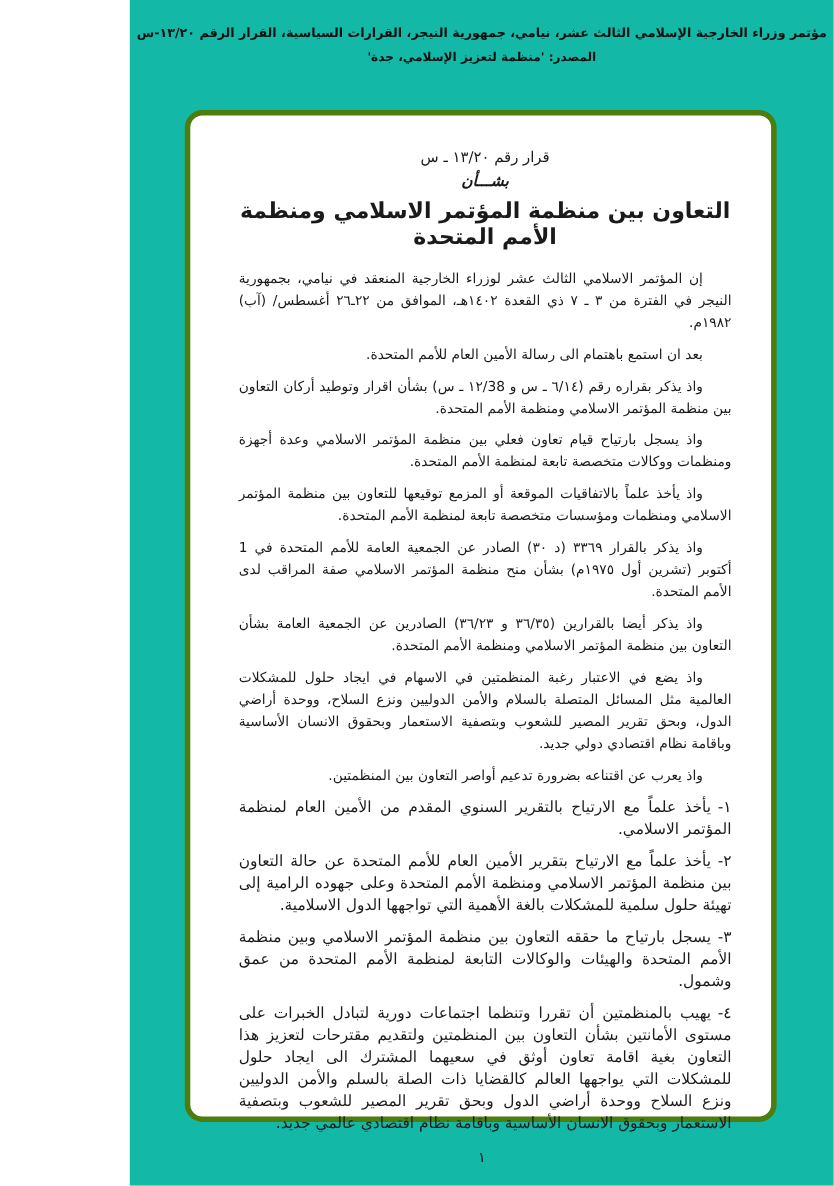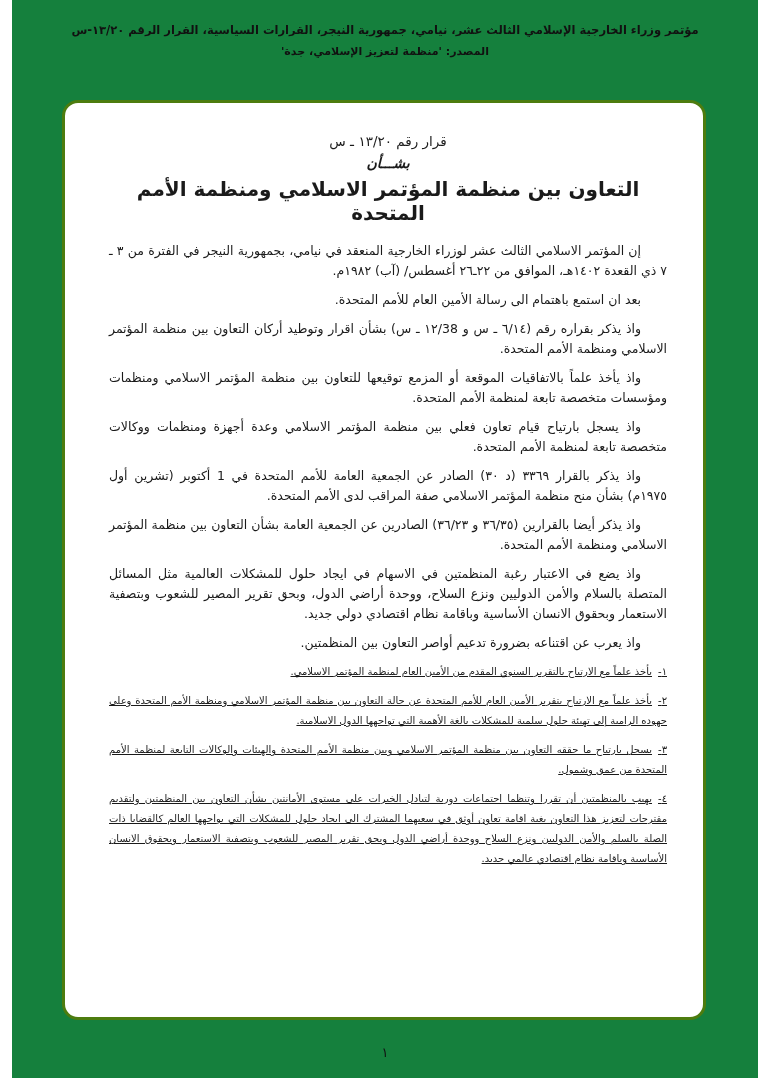--- a/index.html
+++ b/index.html
@@ -3,23 +3,23 @@
 <meta charset="utf-8">
 <style>
   html, body {
     margin: 0;
     padding: 0;
     background: #ffffff;
     font-family: "DejaVu Sans", sans-serif;
   }
   .page {
     position: relative;
-    width: 746px;
+    width: 640px;
     height: 1078px;
-    background: #15803d;
+    background: #14b8a6;
     overflow: hidden;
     direction: rtl;
     color: #1a1a1a;
   }
   .doc-header {
     padding-top: 20px;
     text-align: center;
     font-weight: 700;
     font-size: 11.5px;
     line-height: 1.9;
@@ -27,21 +27,21 @@
   }
   .doc-header .hline2 {
     font-size: 11px;
   }
   .green-box {
     position: absolute;
     top: 100px;
     left: 50px;
     right: 52px;
     bottom: 58px;
-    border: 3px solid #4d7c0f;
+    border: 5px solid #4d7c0f;
     border-radius: 16px;
     background: #ffffff;
   }
   .content {
     position: absolute;
     top: 30px;
     right: 36px;
     left: 44px;
     bottom: 10px;
     font-size: 13px;
@@ -69,22 +69,21 @@
     text-align: justify;
     text-indent: 26px;
     line-height: 20px;
     font-size: 12.5px;
   }
   .items p.item {
     margin: 0 0 9px 0;
     text-align: justify;
     text-indent: 0;
     line-height: 20px;
-    font-size: 10px;
-    text-decoration: underline;
+    font-size: 14px;
   }
   .items .num {
     margin-left: 6px;
   }
   .page-footer {
     position: absolute;
     bottom: 18px;
     left: 0;
     right: 0;
     text-align: center;
@@ -112,23 +111,23 @@
       </div>
 
       <div class="body-text">
 
           <p class="para">إن المؤتمر الاسلامي الثالث عشر لوزراء الخارجية المنعقد في نيامي، بجمهورية النيجر في الفترة من ٣ ـ ٧ ذي القعدة ١٤٠٢هـ، الموافق من ٢٢ـ٢٦ أغسطس/ (آب) ١٩٨٢م.</p>
 
           <p class="para">بعد ان استمع باهتمام الى رسالة الأمين العام للأمم المتحدة.</p>
 
           <p class="para">واذ يذكر بقراره رقم (٦/١٤ ـ س و ١٢/38 ـ س) بشأن اقرار وتوطيد أركان التعاون بين منظمة المؤتمر الاسلامي ومنظمة الأمم المتحدة.</p>
 
+          <p class="para">واذ يسجل بارتياح قيام تعاون فعلي بين منظمة المؤتمر الاسلامي وعدة أجهزة ومنظمات ووكالات متخصصة تابعة لمنظمة الأمم المتحدة.</p>
+
           <p class="para">واذ يأخذ علماً بالاتفاقيات الموقعة أو المزمع توقيعها للتعاون بين منظمة المؤتمر الاسلامي ومنظمات ومؤسسات متخصصة تابعة لمنظمة الأمم المتحدة.</p>
-
-          <p class="para">واذ يسجل بارتياح قيام تعاون فعلي بين منظمة المؤتمر الاسلامي وعدة أجهزة ومنظمات ووكالات متخصصة تابعة لمنظمة الأمم المتحدة.</p>
 
           <p class="para">واذ يذكر بالقرار ٣٣٦٩ (د ٣٠) الصادر عن الجمعية العامة للأمم المتحدة في 1 أكتوبر (تشرين أول ١٩٧٥م) بشأن منح منظمة المؤتمر الاسلامي صفة المراقب لدى الأمم المتحدة.</p>
 
           <p class="para">واذ يذكر أيضا بالقرارين (٣٦/٣٥ و ٣٦/٢٣) الصادرين عن الجمعية العامة بشأن التعاون بين منظمة المؤتمر الاسلامي ومنظمة الأمم المتحدة.</p>
 
           <p class="para">واذ يضع في الاعتبار رغبة المنظمتين في الاسهام في ايجاد حلول للمشكلات العالمية مثل المسائل المتصلة بالسلام والأمن الدوليين ونزع السلاح، ووحدة أراضي الدول، وبحق تقرير المصير للشعوب وبتصفية الاستعمار وبحقوق الانسان الأساسية وباقامة نظام اقتصادي دولي جديد.</p>
 
           <p class="para">واذ يعرب عن اقتناعه بضرورة تدعيم أواصر التعاون بين المنظمتين.</p>
         </div>
 

